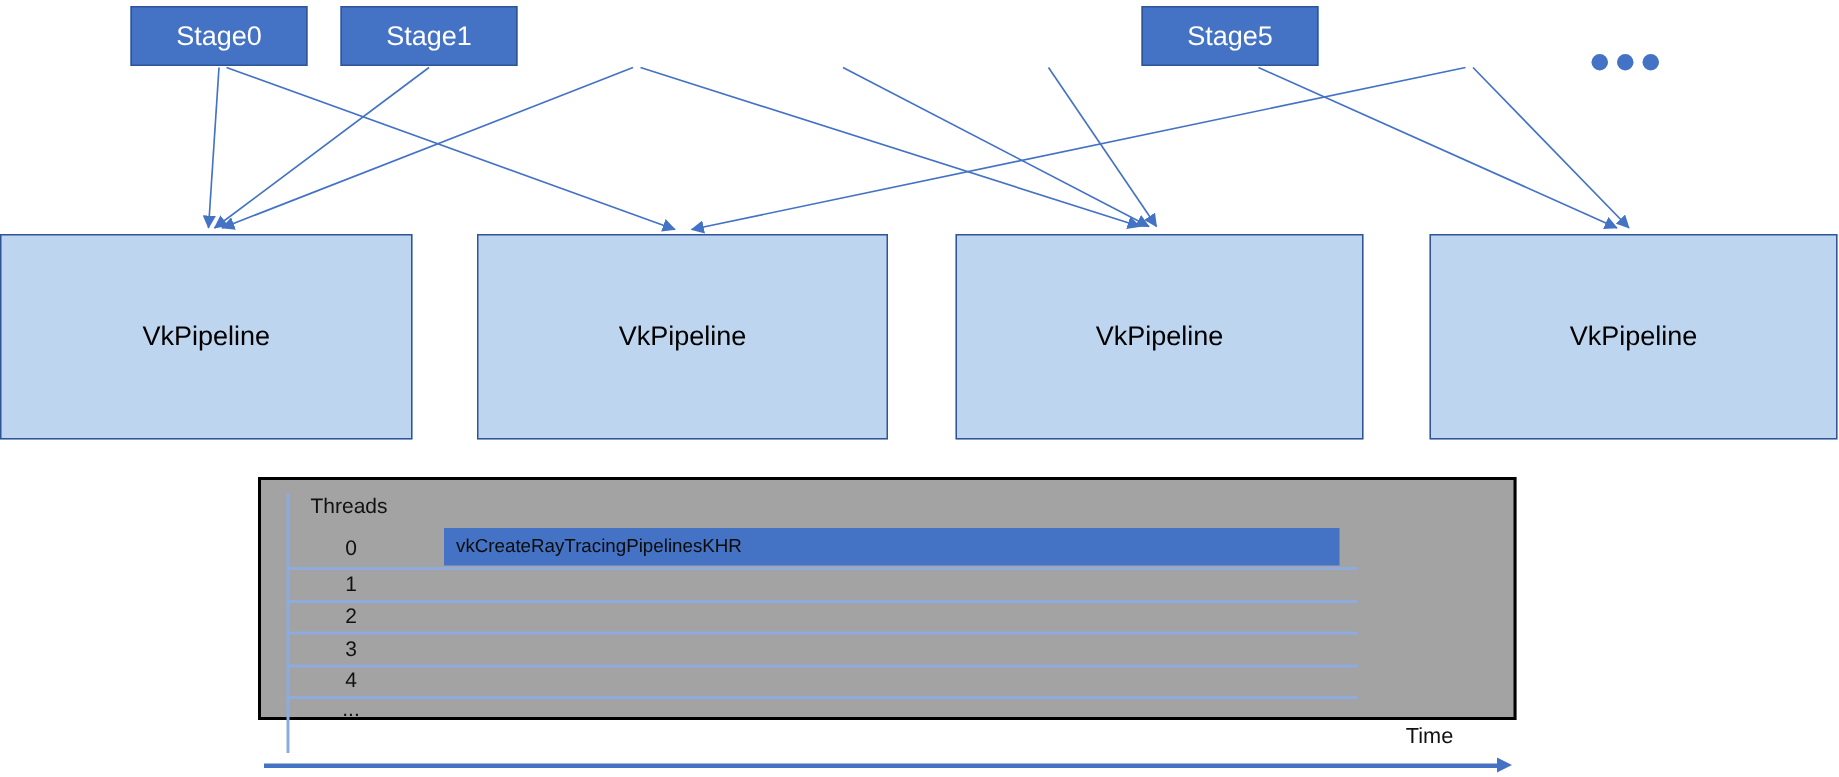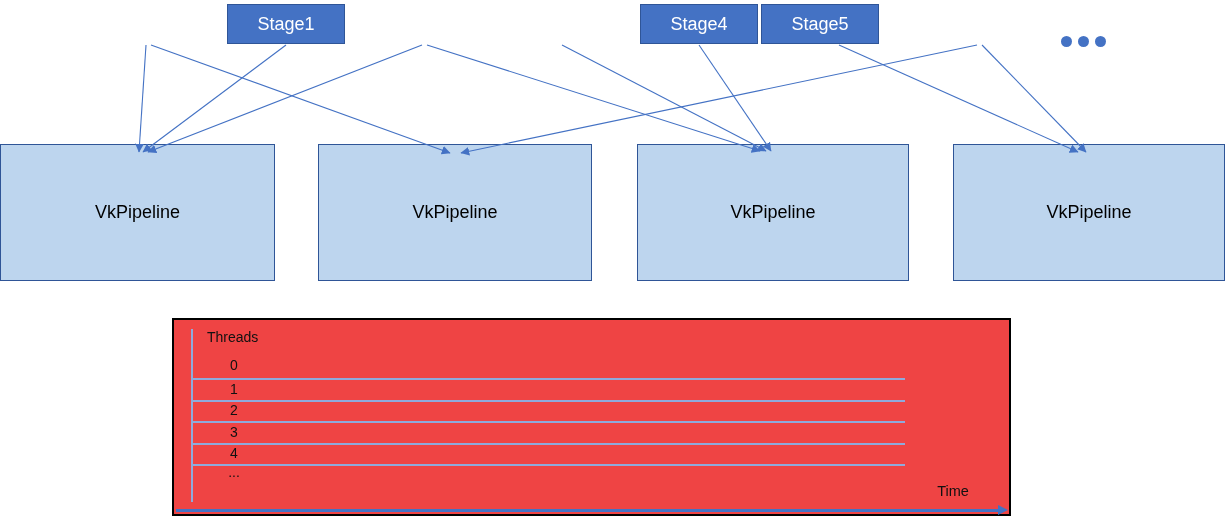--- a/index.html
+++ b/index.html
@@ -15,31 +15,31 @@
     position:absolute; top:4px; width:118px; height:40px;
     background:#4472C4; border:1.5px solid #2F5597;
     color:#ffffff; font-size:18px;
     display:flex; align-items:center; justify-content:center;
     z-index:2;
   }
   .dots { position:absolute; left:1061px; top:36px; display:flex; gap:6px; z-index:2; }
   .dot { width:11px; height:11px; border-radius:50%; background:#4472C4; }
 
   .pipeline-box {
-    position:absolute; top:144px; height:137px;
+    position:absolute; top:156px; height:137px;
     background:#BDD5EE; border:1.5px solid #2F5597;
     color:#000000; font-size:18px;
     display:flex; align-items:center; justify-content:center;
     z-index:0;
     text-align:center;
   }
 
   .chart {
-    position:absolute; left:172px; top:318px; width:839px; height:198px;
-    border:2px solid #000000; background:#ef4444; z-index:2;
+    position:absolute; left:172px; top:318px; width:839px; height:162px;
+    border:2px solid #000000; background:#a3a3a3; z-index:2;
   }
   .chart-title { position:absolute; left:33px; top:9px; font-size:14px; color:#111111; }
   .axis-v { position:absolute; left:17px; top:9px; width:2px; height:173px; background:#8FAADC; }
   .row-line { position:absolute; left:17px; width:714px; height:2px; background:#8FAADC; }
   .thread-label {
     position:absolute; left:40px; width:40px; text-align:center;
     font-size:14px; color:#111111;
   }
   .gantt-bar {
     position:absolute; left:122px; top:32px; width:597px; height:25px;
@@ -73,22 +73,22 @@
       <line x1="286" y1="45" x2="143" y2="152" stroke="#4472C4" stroke-width="1.1" marker-end="url(#ah)"></line>
       <line x1="422" y1="45" x2="148" y2="152" stroke="#4472C4" stroke-width="1.1" marker-end="url(#ah)"></line>
       <line x1="427" y1="45" x2="760" y2="151" stroke="#4472C4" stroke-width="1.1" marker-end="url(#ah)"></line>
       <line x1="562" y1="45" x2="766" y2="151" stroke="#4472C4" stroke-width="1.1" marker-end="url(#ah)"></line>
       <line x1="699" y1="45" x2="771" y2="151" stroke="#4472C4" stroke-width="1.1" marker-end="url(#ah)"></line>
       <line x1="839" y1="45" x2="1078" y2="152" stroke="#4472C4" stroke-width="1.1" marker-end="url(#ah)"></line>
       <line x1="977" y1="45" x2="461" y2="153" stroke="#4472C4" stroke-width="1.1" marker-end="url(#ah)"></line>
       <line x1="982" y1="45" x2="1086" y2="152" stroke="#4472C4" stroke-width="1.1" marker-end="url(#ah)"></line>
     </svg>
 
+  <div class="stage-box" style="left:87px">Stage0</div>
   <div class="stage-box" style="left:227px">Stage1</div>
-  <div class="stage-box" style="left:640px">Stage4</div>
   <div class="stage-box" style="left:761px">Stage5</div>
 
   <div class="dots">
     <span class="dot"></span>
     <span class="dot"></span>
     <span class="dot"></span>
   </div>
 
   <div class="pipeline-box" style="left:0px;   width:275px">VkPipeline</div>
   <div class="pipeline-box" style="left:318px; width:274px">VkPipeline</div>
@@ -105,19 +105,20 @@
     <div class="thread-label" style="top:101px; height:22px; line-height:22px;">3</div>
     <div class="thread-label" style="top:123px; height:21px; line-height:21px;">4</div>
     <div class="thread-label" style="top:141px; height:22px; line-height:22px;">...</div>
 
     <div class="row-line" style="top:58px"></div>
     <div class="row-line" style="top:80px"></div>
     <div class="row-line" style="top:101px"></div>
     <div class="row-line" style="top:123px"></div>
     <div class="row-line" style="top:144px"></div>
 
+    <div class="gantt-bar">vkCreateRayTracingPipelinesKHR</div>
 
     <div class="time-label">Time</div>
     <div class="time-arrow-line"></div>
     <div class="time-arrow-head"></div>
   </div>
 
 </div>
 
 </body></html>

